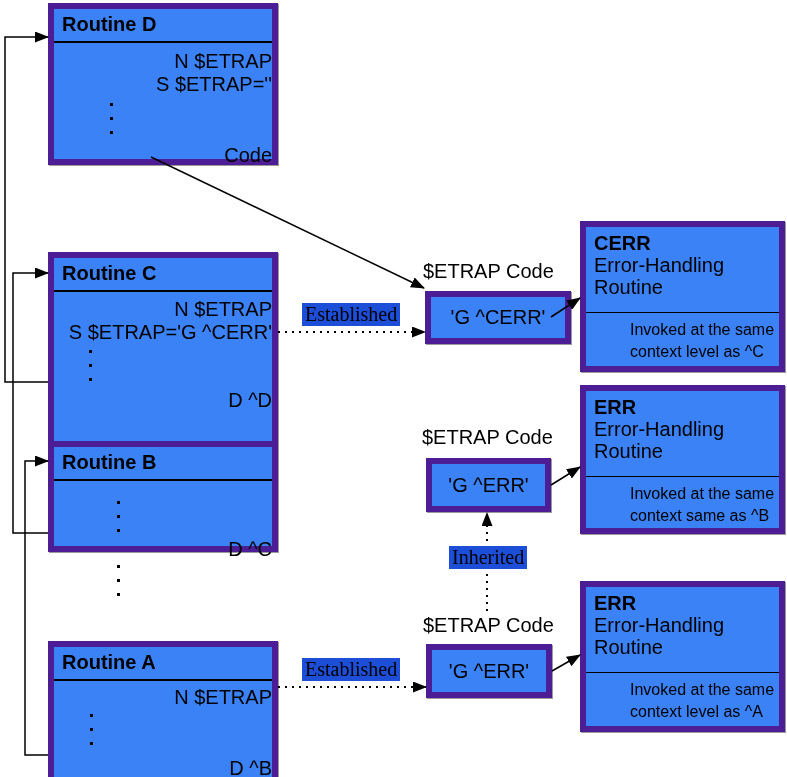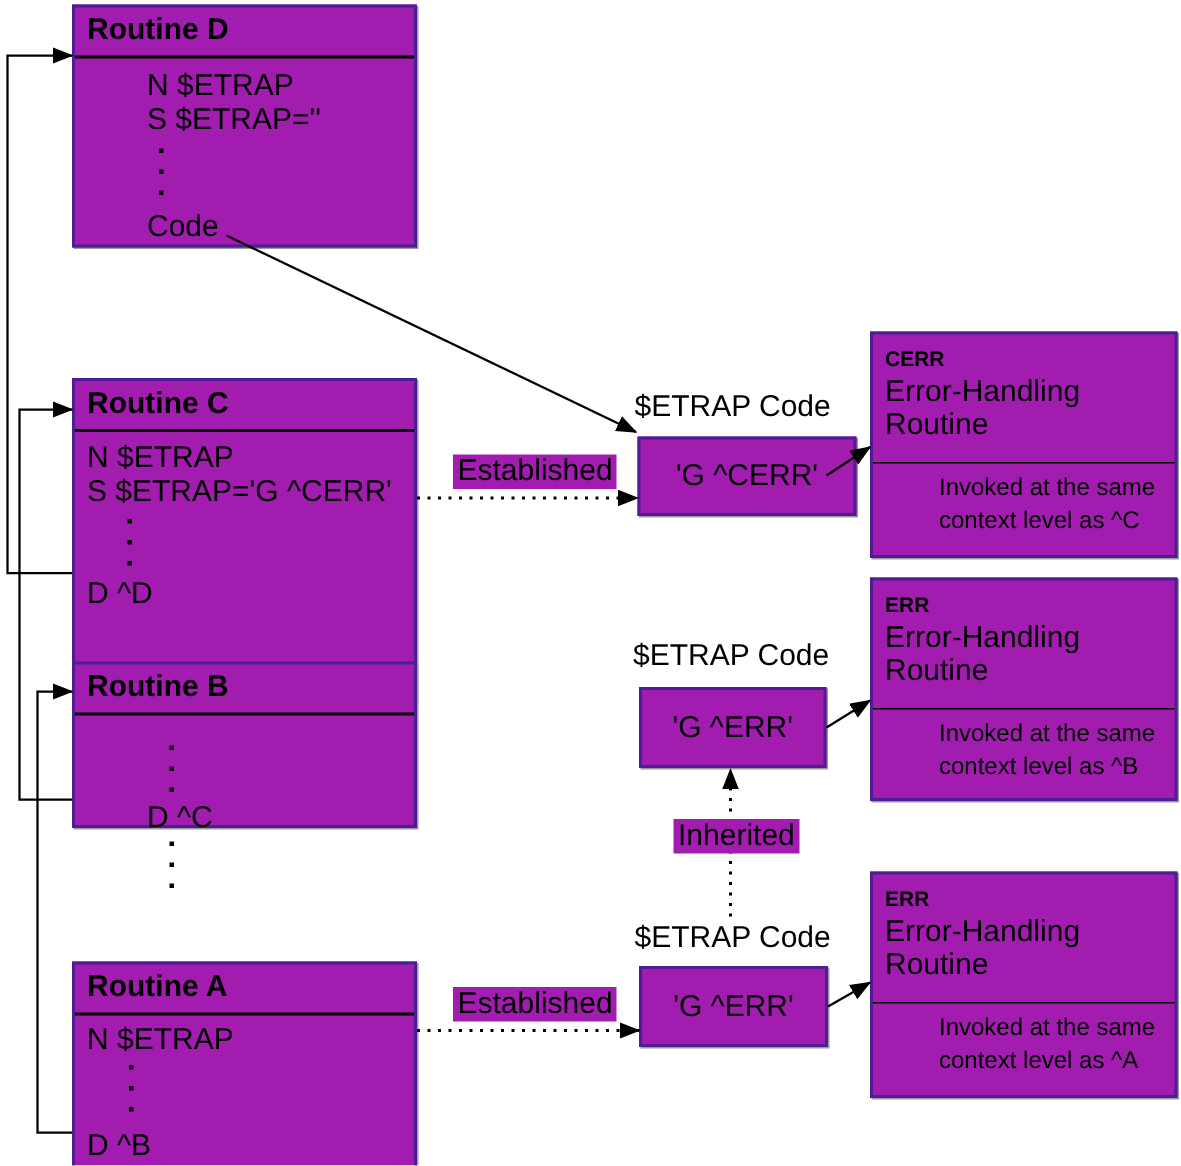--- a/index.html
+++ b/index.html
@@ -6,62 +6,62 @@
   #canvas {
     position:relative;
     width:787px; height:777px;
     background:#fff;
     font-family:"Liberation Sans", sans-serif;
     color:#000;
     overflow:hidden;
   }
   .box {
     position:absolute;
-    background:#a21caf;
-    border:2px solid #4c1d95;
+    background:#3b82f6;
+    border:6px solid #4c1d95;
     box-shadow:1px 1px 0 #9a9a9a;
     box-sizing:border-box;
     z-index:2;
   }
   
   .routine-box { left:48px; width:230px; }
   .routine-header {
     height:34px;
     border-bottom:2px solid #000;
     font-weight:bold;
     font-size:20px;
     line-height:30px;
     padding-left:8px;
     box-sizing:border-box;
   }
-  .routine-body { font-size:20px; }
+  .routine-body { font-size:20px;text-align:right; }
   .code-line { line-height:23px; white-space:pre; }
   .vdots { display:flex; flex-direction:column; gap:11px; }
   .vdots i { display:block; width:3px; height:3px; background:#000; }
   
   .etrap-label {
     position:absolute; font-size:20px; white-space:nowrap; z-index:4;
   }
   .code-box {
     display:flex; align-items:center; justify-content:center;
     font-size:20px; white-space:pre;
   }
   .arrow-label {
     position:absolute; font-size:20px; white-space:nowrap;
-    background:#a21caf; z-index:5; padding:0 3px;
+    background:#1d4ed8; z-index:5; padding:0 3px;font-family:Liberation Serif, serif;
   }
   
   .handler-box { left:580px; width:205px; }
   .handler-header {
     height:86px;
     border-bottom:1px solid #000;
     padding:5px 0 0 8px;
     box-sizing:border-box;
   }
-  .handler-header .hname { font-weight:bold; font-size:14px; line-height:22px; }
+  .handler-header .hname { font-weight:bold; font-size:20px; line-height:22px; }
   .handler-header .hline { font-size:20px; line-height:22px; }
   .handler-body { padding:6px 0 0 8px; }
   .handler-body .hline { font-size:16px; line-height:22px;margin-left:36px; }
   #connectors {
     position:absolute; left:0; top:0; z-index:3; pointer-events:none;
   }
   #connectors polyline, #connectors line {
     stroke:#000; stroke-width:1.5; fill:none;
   }
   #connectors .dotted { stroke-width:2; stroke-dasharray:2 5; }
@@ -155,21 +155,21 @@
   </div>
 
   <div class="box handler-box" style="top:385px; height:149px;">
     <div class="handler-header">
       <div class="hname">ERR</div>
       <div class="hline">Error-Handling</div>
       <div class="hline">Routine</div>
     </div>
     <div class="handler-body">
       <div class="hline">Invoked at the same</div>
-      <div class="hline">context level as ^B</div>
+      <div class="hline">context same as ^B</div>
     </div>
   </div>
 
   <div class="box handler-box" style="top:581px; height:151px;">
     <div class="handler-header">
       <div class="hname">ERR</div>
       <div class="hline">Error-Handling</div>
       <div class="hline">Routine</div>
     </div>
     <div class="handler-body">

